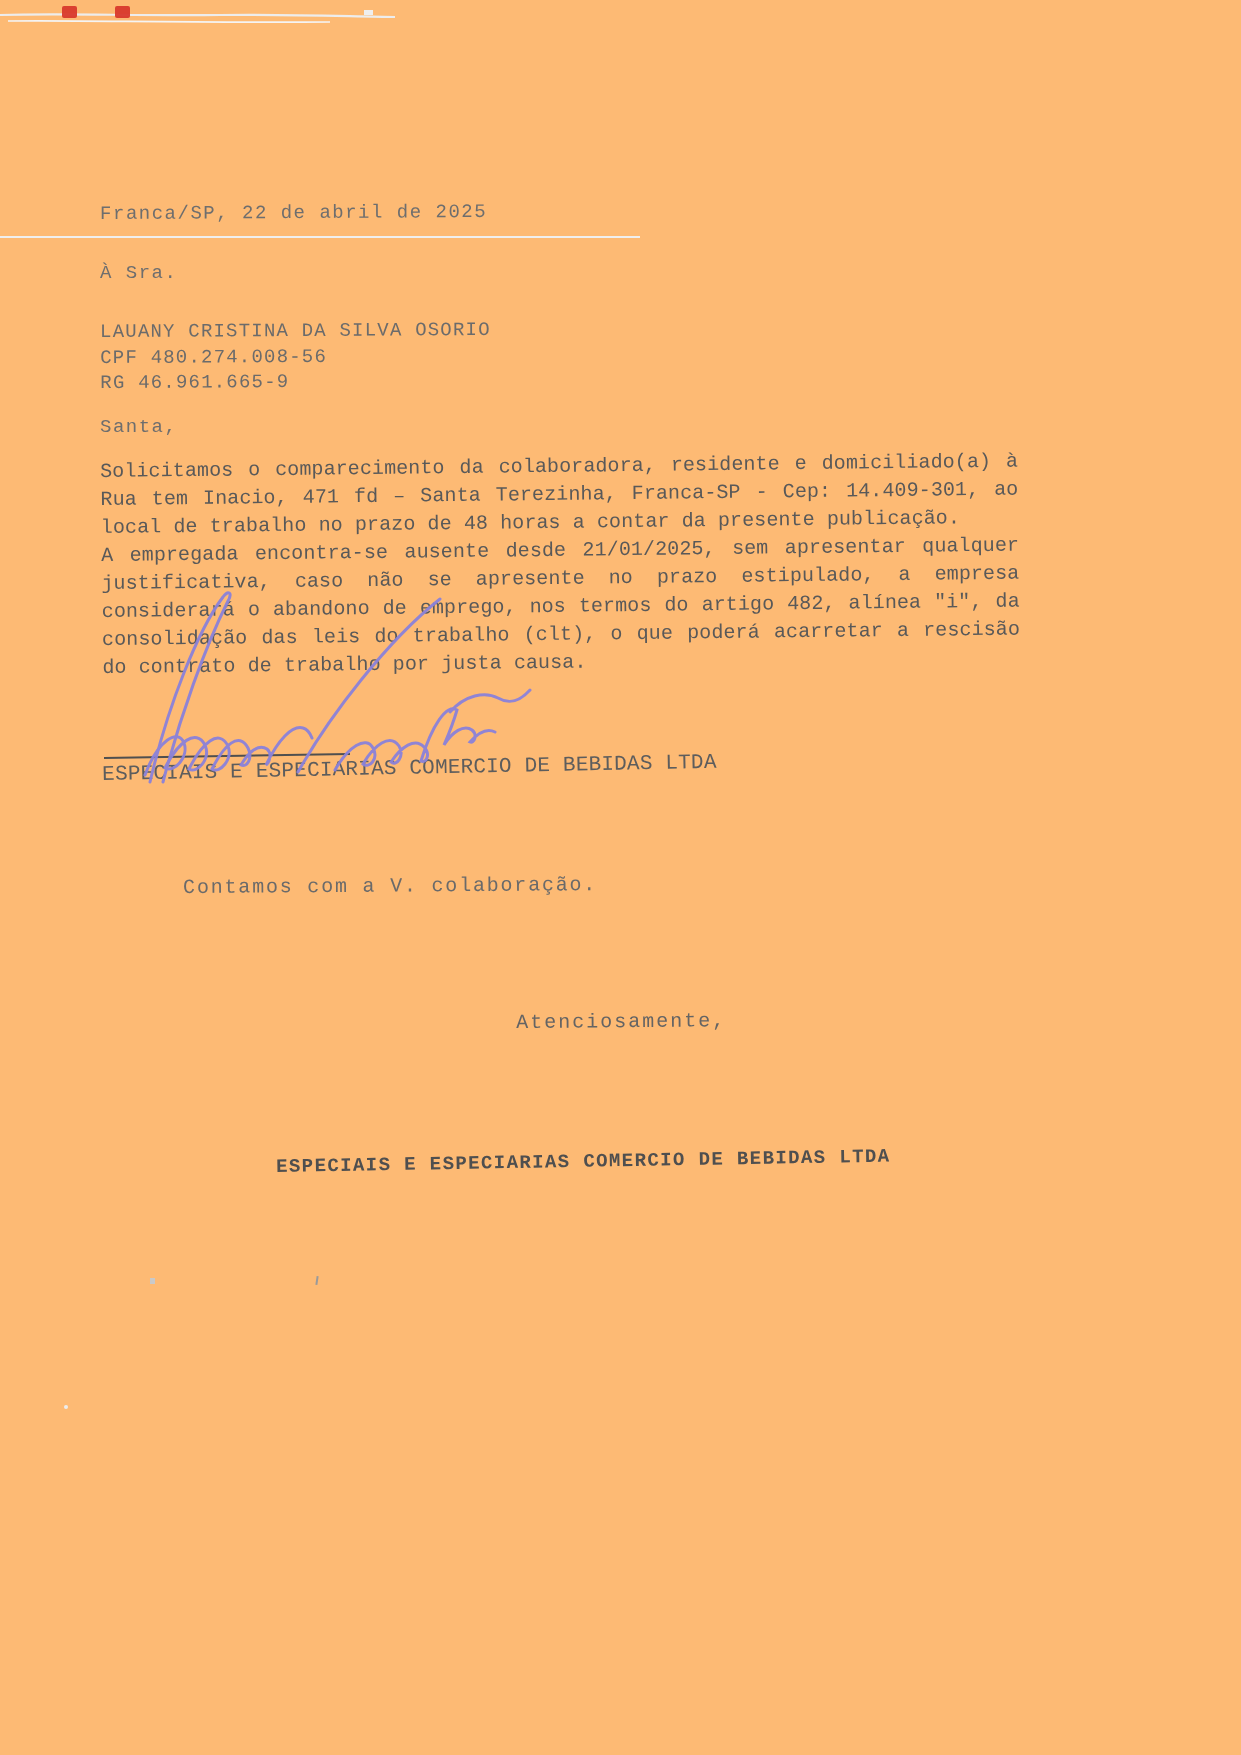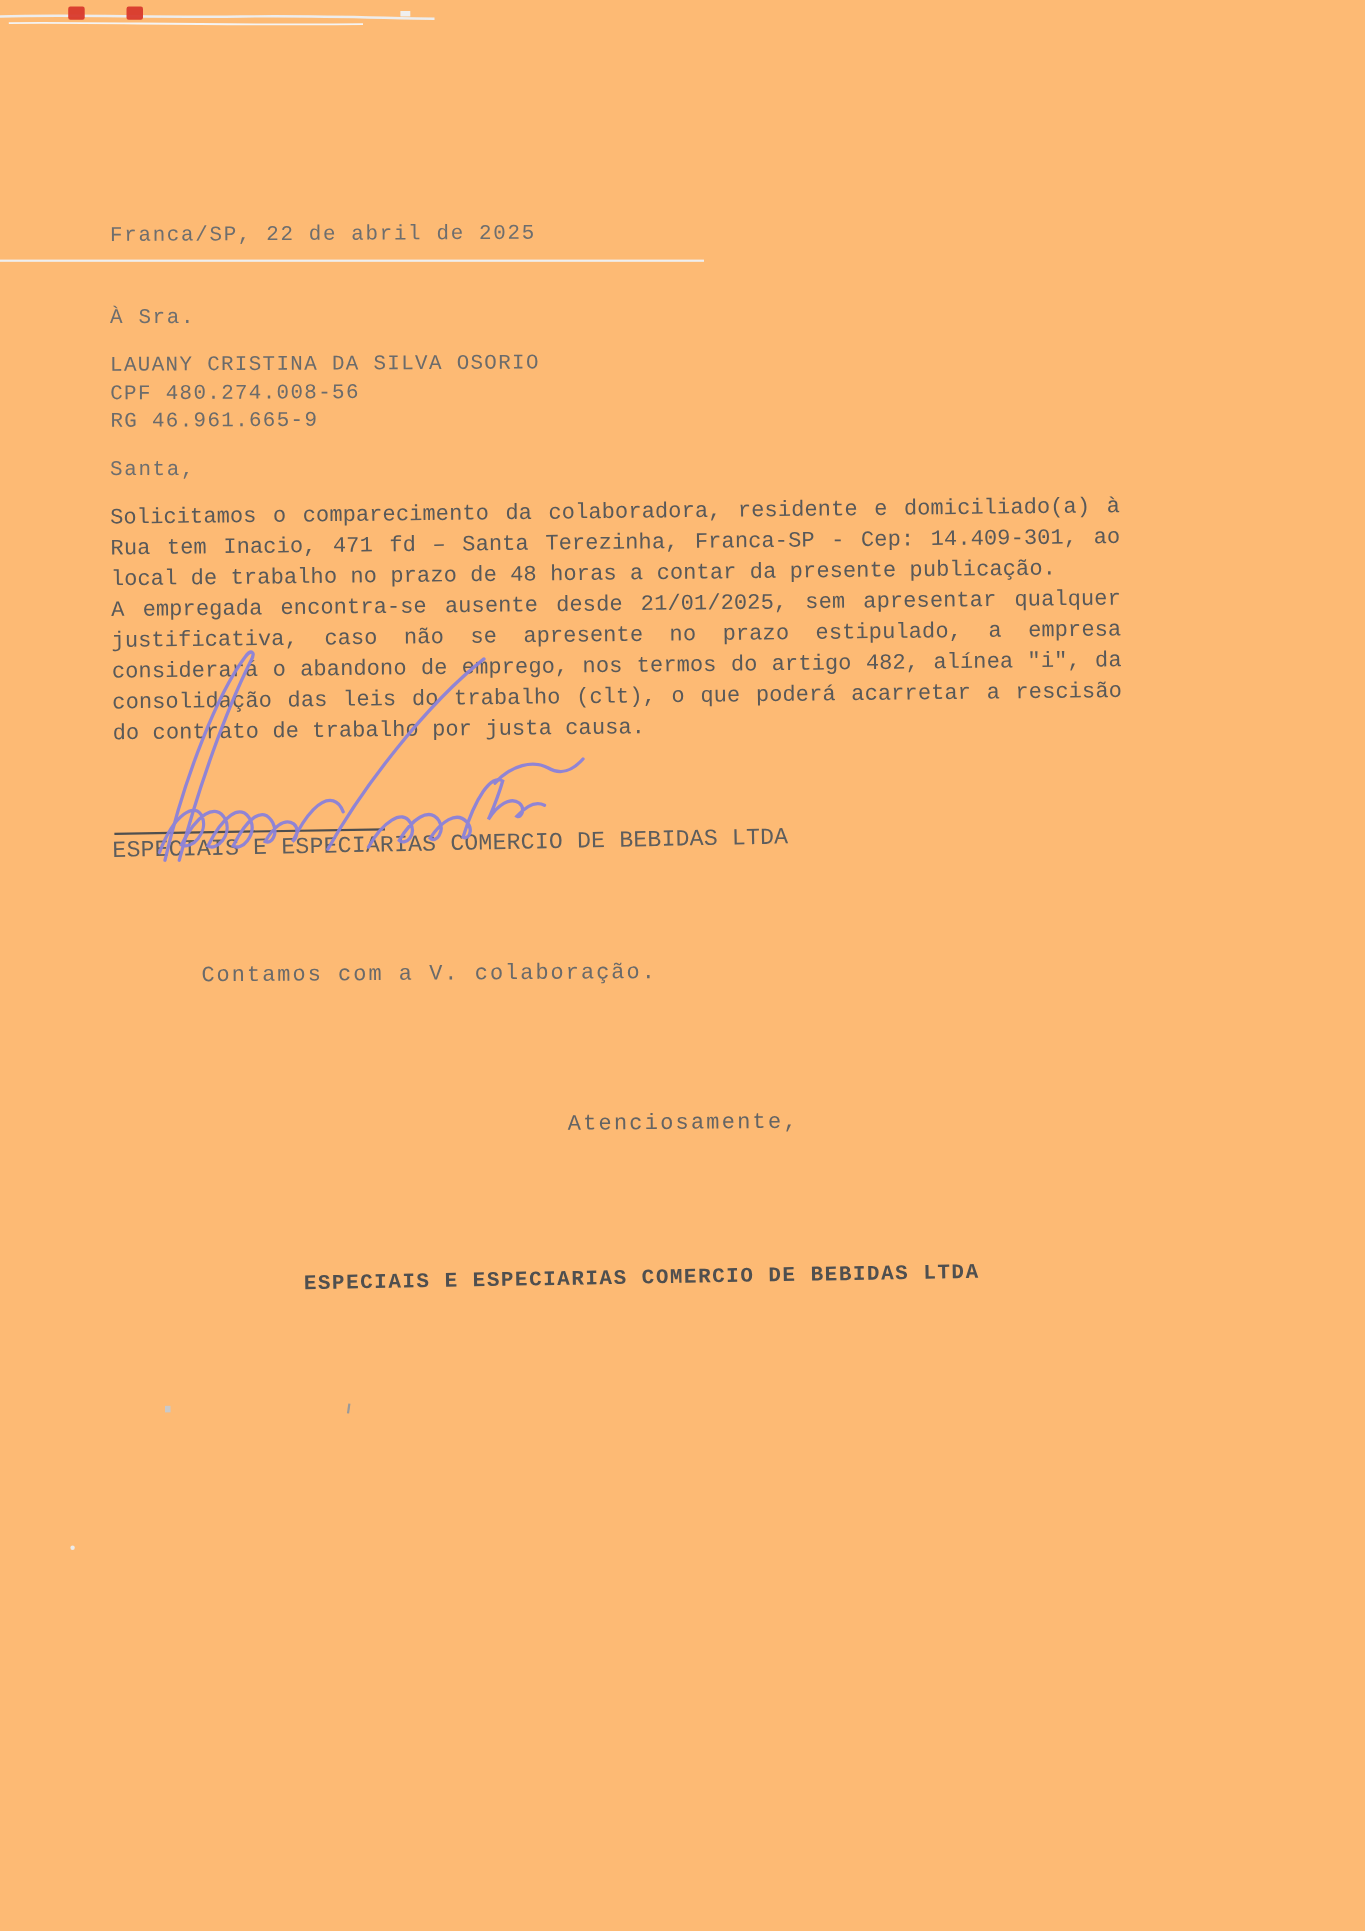--- a/index.html
+++ b/index.html
@@ -72,21 +72,21 @@
     <rect x="364" y="10" width="9" height="5" fill="#efefef"></rect>
   </svg>
 
   <div class="abs" style="left:62px;top:6px;width:15px;height:12px;background:#d8392c;border-radius:2px;opacity:0.95;"></div>
   <div class="abs" style="left:115px;top:6px;width:15px;height:12px;background:#d8392c;border-radius:2px;opacity:0.95;"></div>
 
   <div class="abs hdr" style="left:100px;top:203px;transform:rotate(-0.3deg);transform-origin:left top;">Franca/SP, 22 de abril de 2025</div>
 
   <div class="abs" style="left:0;top:236px;width:640px;height:2px;background:#efefef;"></div>
 
-  <div class="abs hdr" style="left:100px;top:278px;">À Sra.</div>
+  <div class="abs hdr" style="left:100px;top:262px;">À Sra.</div>
 
   <div class="abs recipient-block" style="left:100px;top:320px;transform:rotate(-0.3deg);transform-origin:left top;">
     <div>LAUANY CRISTINA DA SILVA OSORIO</div>
     <div>CPF 480.274.008-56</div>
     <div>RG 46.961.665-9</div>
   </div>
 
   <div class="abs hdr" style="left:100px;top:416px;">Santa,</div>
 
   <div class="abs body-block" style="left:100px;top:458px;">

